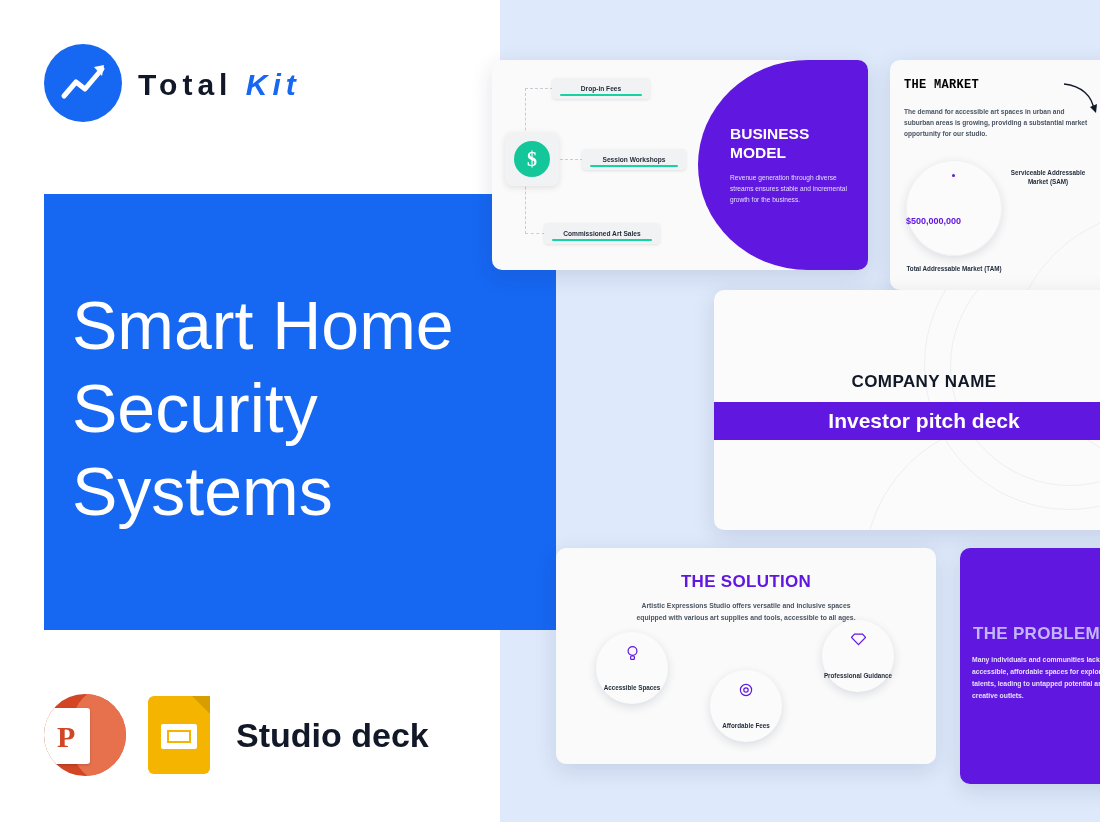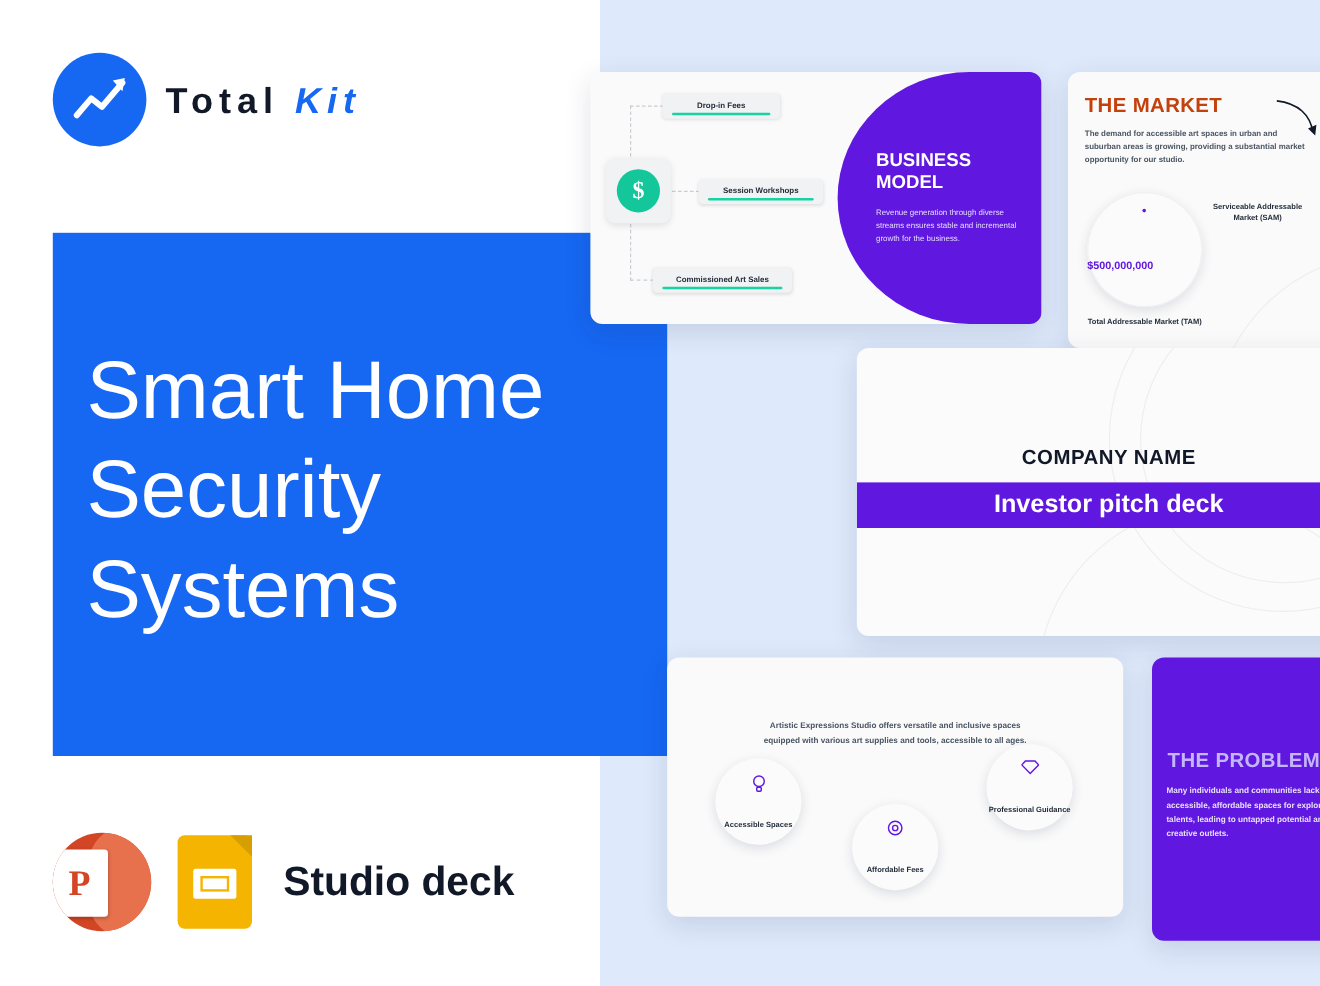--- a/index.html
+++ b/index.html
@@ -126,22 +126,22 @@
     border-radius: 50%; background: #14c79a; color: #fff;
     display: flex; align-items: center; justify-content: center;
     font-size: 20px; font-weight: bold; font-family: "Liberation Serif", serif;
   }
   .connector { position: absolute; border-left: 1px dashed #c9ccd2; }
   .connector-h { position: absolute; border-top: 1px dashed #c9ccd2; }
 
   
   #card-market { left: 890px; top: 60px; width: 290px; height: 230px; }
   #card-market .mk-title {
-    position: absolute; left: 14px; top: 18px; color: #c2410c;
-    font-size: 17px; font-weight: bold; letter-spacing: .3px;
+    position: absolute; left: 14px; top: 18px; color: #000000;
+    font-size: 12px; font-weight: bold; letter-spacing: .3px; font-family: Liberation Mono, monospace;
   }
   #card-market .mk-body {
     position: absolute; left: 14px; top: 46px; width: 185px;
     color: #4b5563; font-size: 6.6px; line-height: 1.7; font-weight: bold;
   }
   .gauge { position: absolute; width: 96px; }
   .gauge .dial {
     width: 96px; height: 96px; border-radius: 50%; background: #fbfbfc;
     box-shadow: 0 3px 10px rgba(30,40,80,.13), inset 0 0 0 1px #f0f0f2;
     position: relative;
@@ -286,20 +286,21 @@
 
 <div class="card" id="card-company">
   <div class="swoosh" style="left:210px; top:-70px; width:290px; height:290px;"></div>
   <div class="swoosh" style="left:236px; top:-44px; width:240px; height:240px;"></div>
   <div class="swoosh" style="left:150px; top:130px; width:300px; height:300px;"></div>
   <div class="cn-title">COMPANY NAME</div>
   <div class="cn-band">Investor pitch deck</div>
 </div>
 
 <div class="card" id="card-solution">
+  <div class="sol-title">THE SOLUTION</div>
   <div class="sol-body">Artistic Expressions Studio offers versatile and inclusive spaces equipped with various art supplies and tools, accessible to all ages.</div>
 </div>
 <div class="bubble" id="bub1">
   <div class="b-ico">
     <svg width="13" height="16" viewBox="0 0 13 16" aria-hidden="true">
       <circle cx="6.5" cy="6" r="4.4" fill="none" stroke="#6017e0" stroke-width="1.2"></circle>
       <rect x="4.6" y="11" width="3.8" height="3.4" rx="1" fill="none" stroke="#6017e0" stroke-width="1.2"></rect>
     </svg>
   </div>
   <div class="b-lbl">Accessible Spaces</div>

